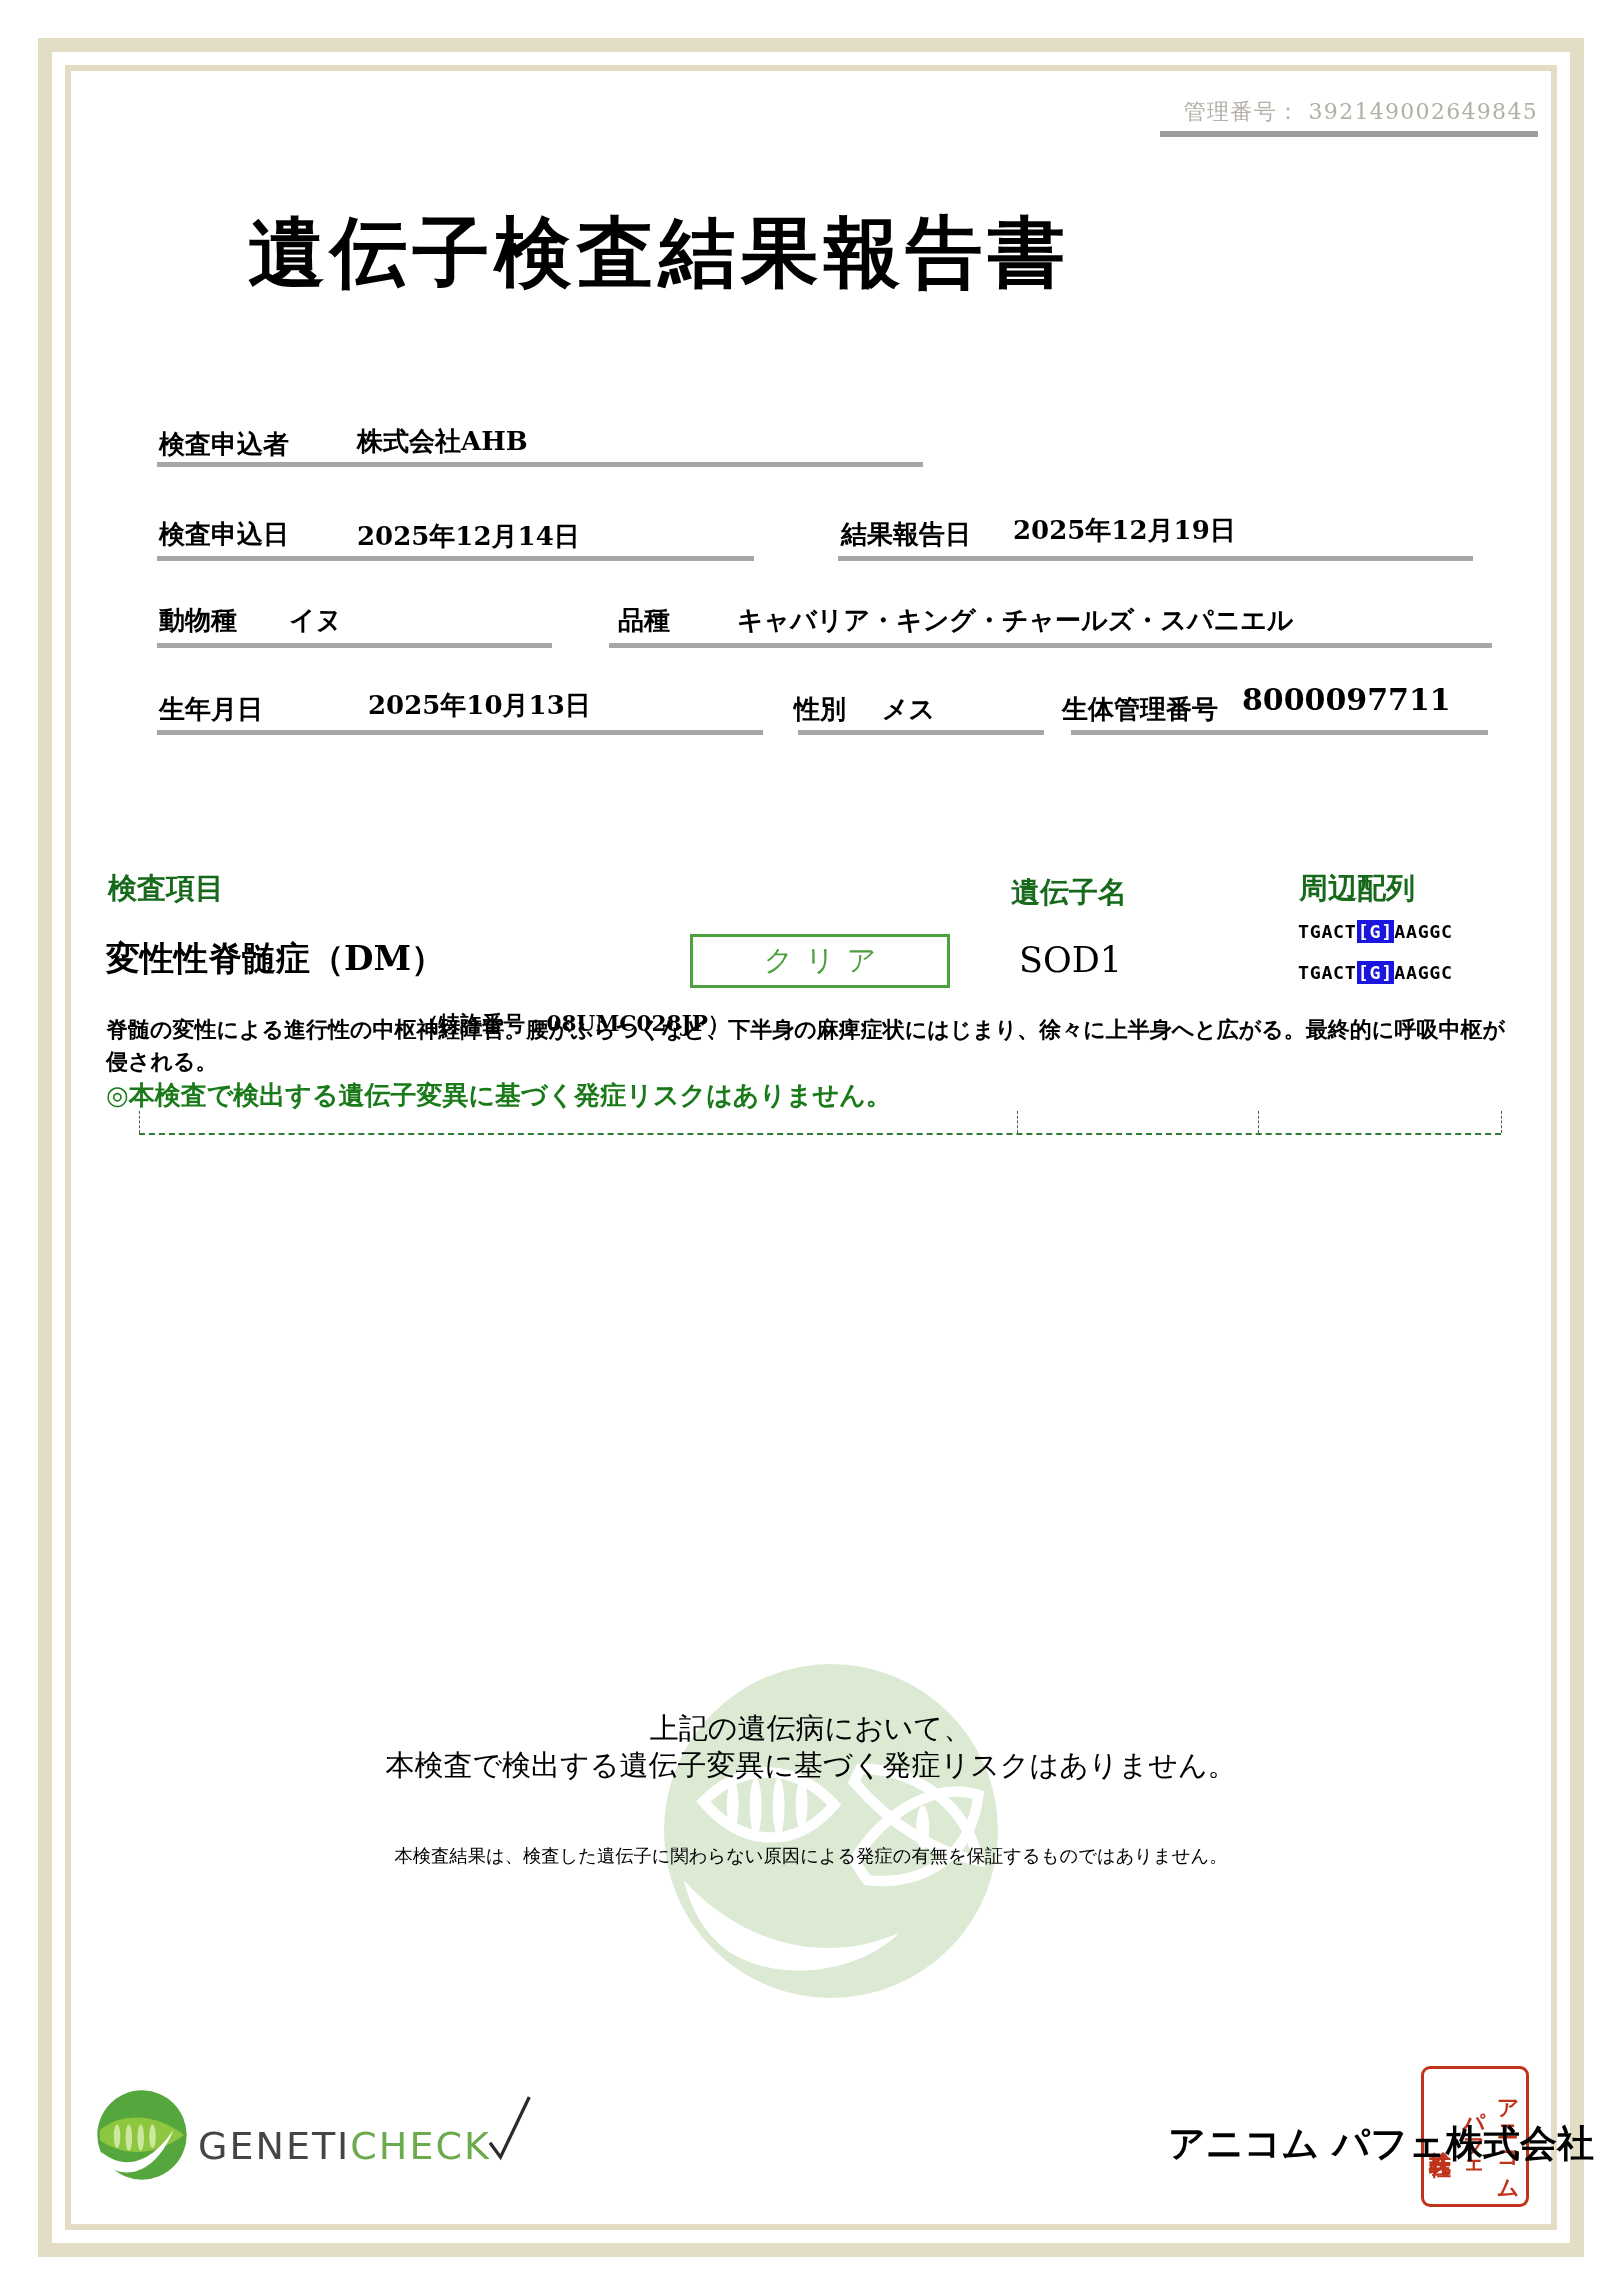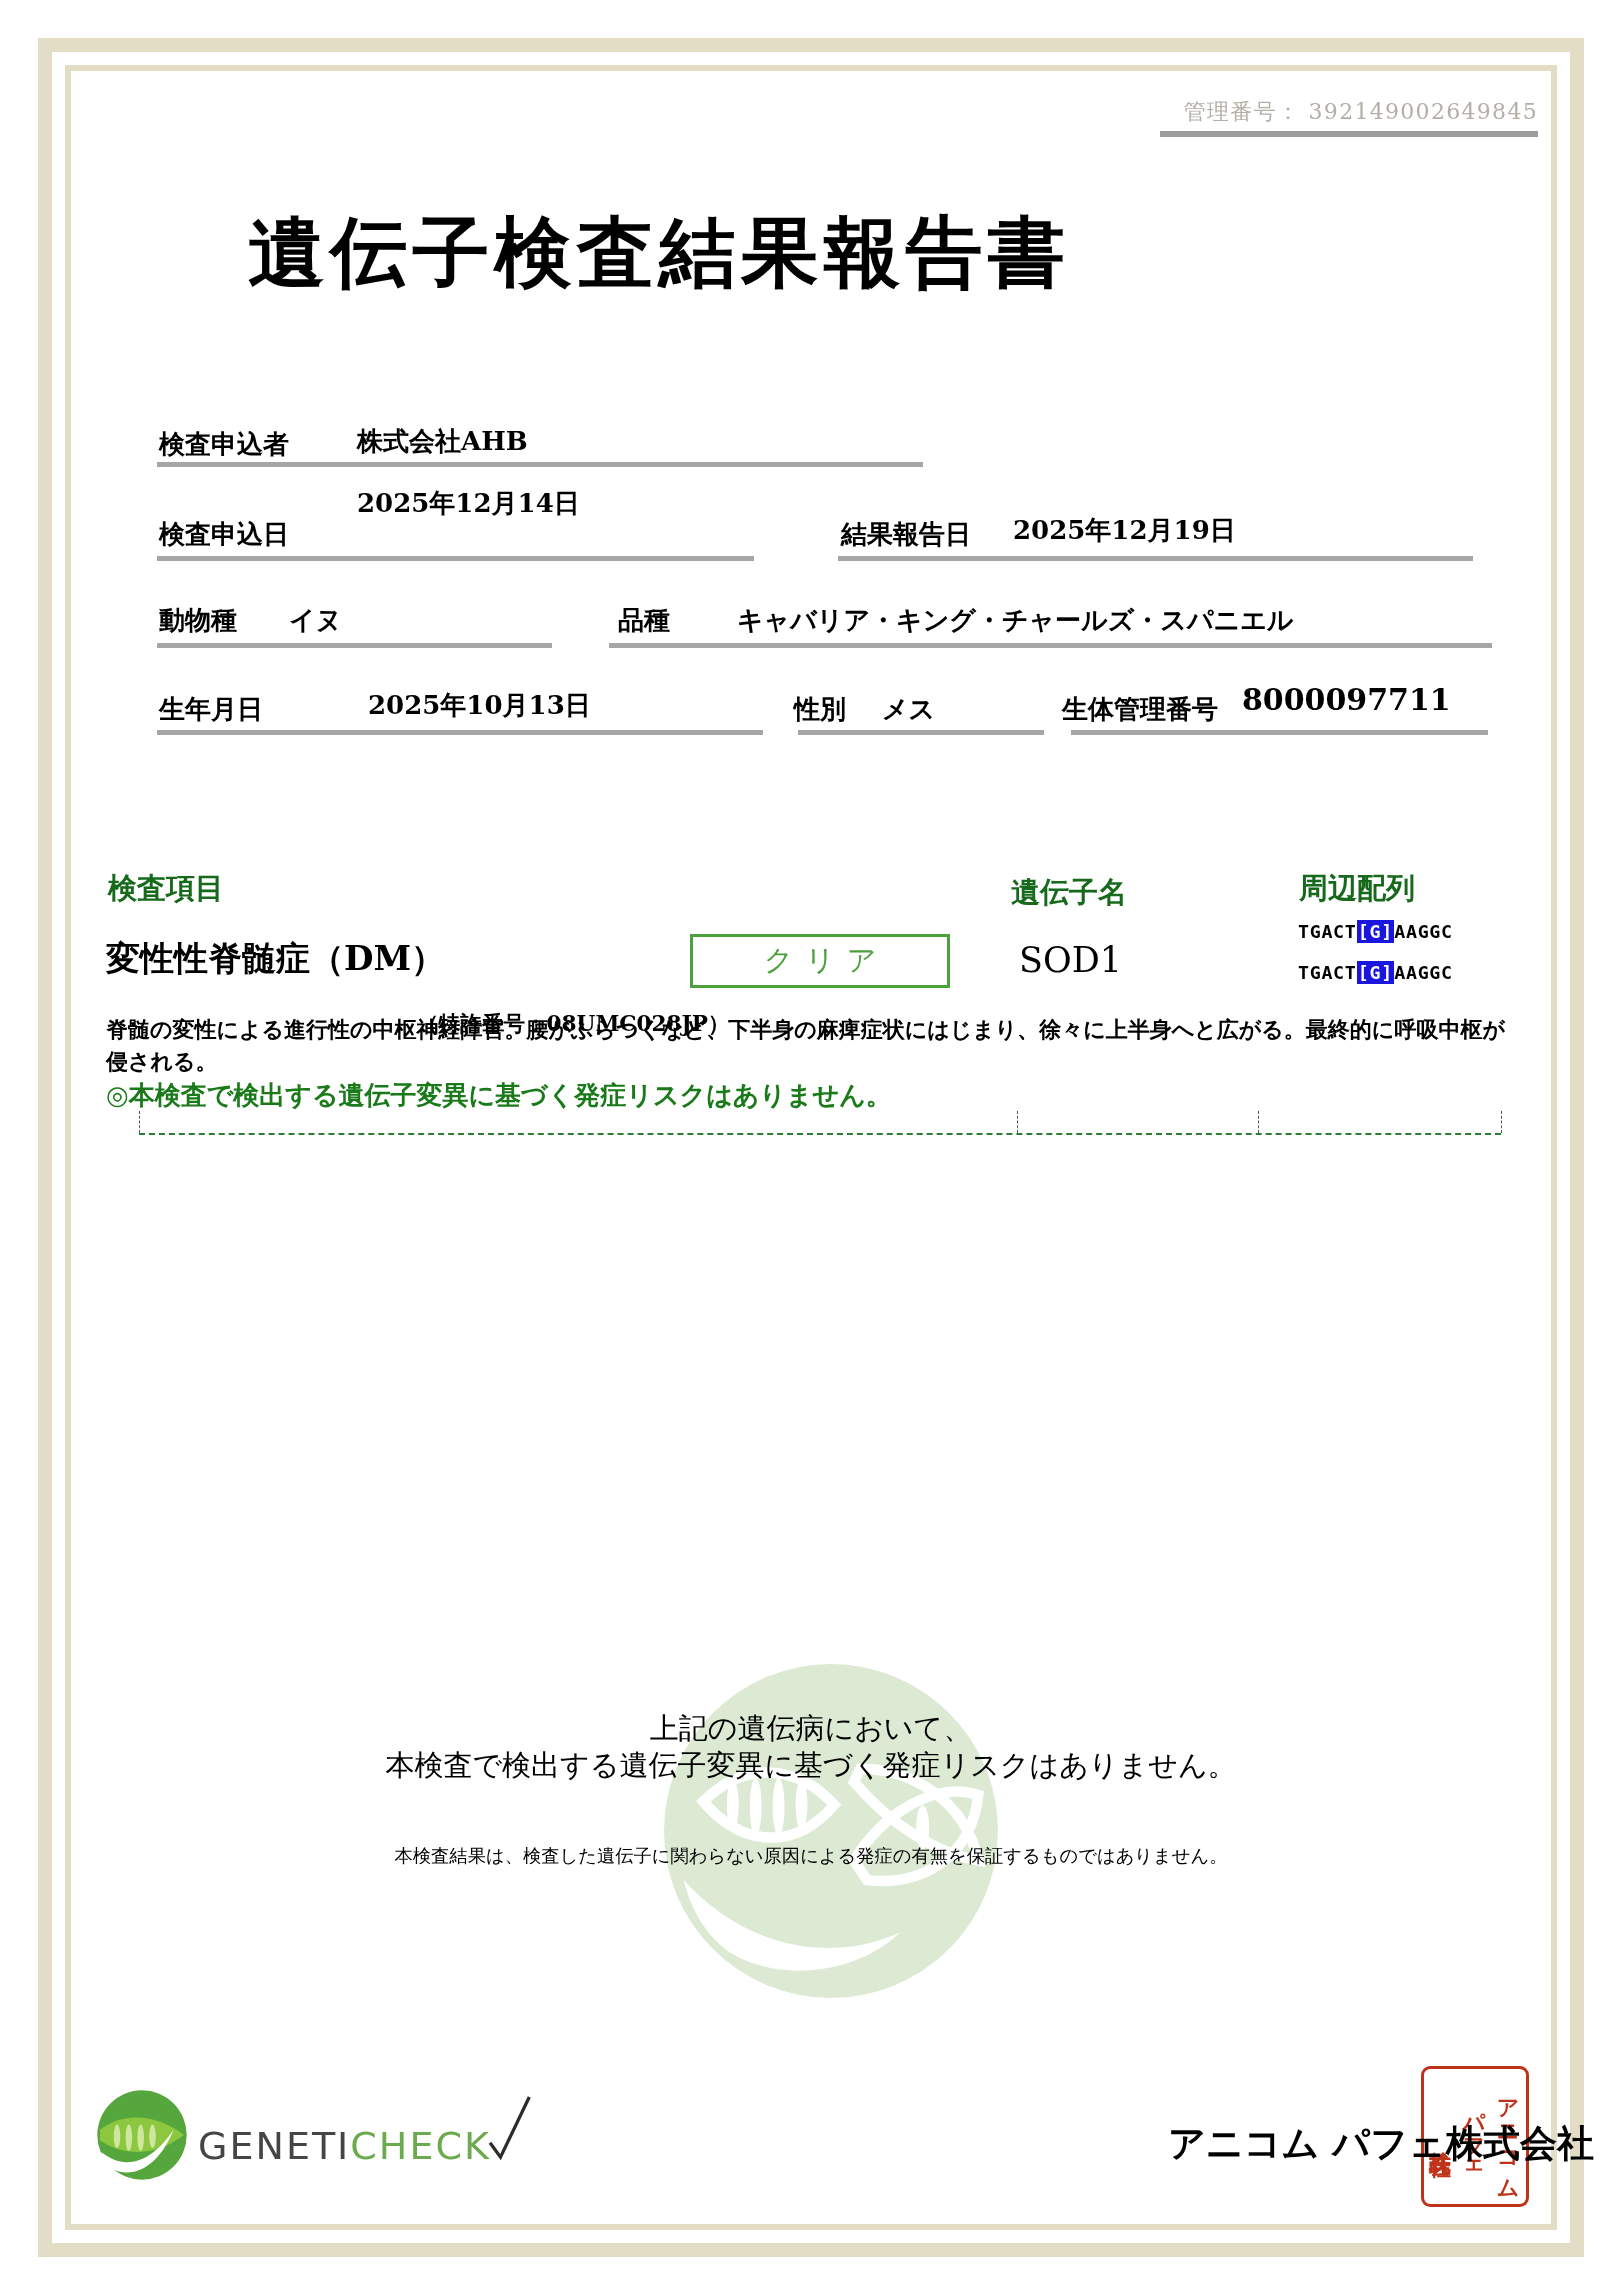--- a/index.html
+++ b/index.html
@@ -95,21 +95,21 @@
   </div>
   <div class="abs meta-rule fg"></div>
 
   <div class="abs title fg">遺伝子検査結果報告書</div>
 
   <div class="abs flabel fg" style="top:427px;left:159px;">検査申込者</div>
   <div class="abs fvalue fg" style="top:424px;left:357px;">株式会社AHB</div>
   <div class="abs rule fg" style="top:462px;left:157px;width:766px;"></div>
 
   <div class="abs flabel fg" style="top:517px;left:159px;">検査申込日</div>
-  <div class="abs fvalue fg" style="top:486px;left:357px;">2025年12月14日</div>
+  <div class="abs fvalue fg" style="top:519px;left:357px;">2025年12月14日</div>
   <div class="abs rule fg" style="top:556px;left:157px;width:597px;"></div>
 
   <div class="abs flabel fg" style="top:517px;left:841px;">結果報告日</div>
   <div class="abs fvalue fg" style="top:513px;left:1013px;">2025年12月19日</div>
   <div class="abs rule fg" style="top:556px;left:838px;width:635px;"></div>
 
   <div class="abs flabel fg" style="top:603px;left:159px;">動物種</div>
   <div class="abs fvalue fg" style="top:603px;left:289px;">イヌ</div>
   <div class="abs rule fg" style="top:643px;left:157px;width:395px;"></div>
 

